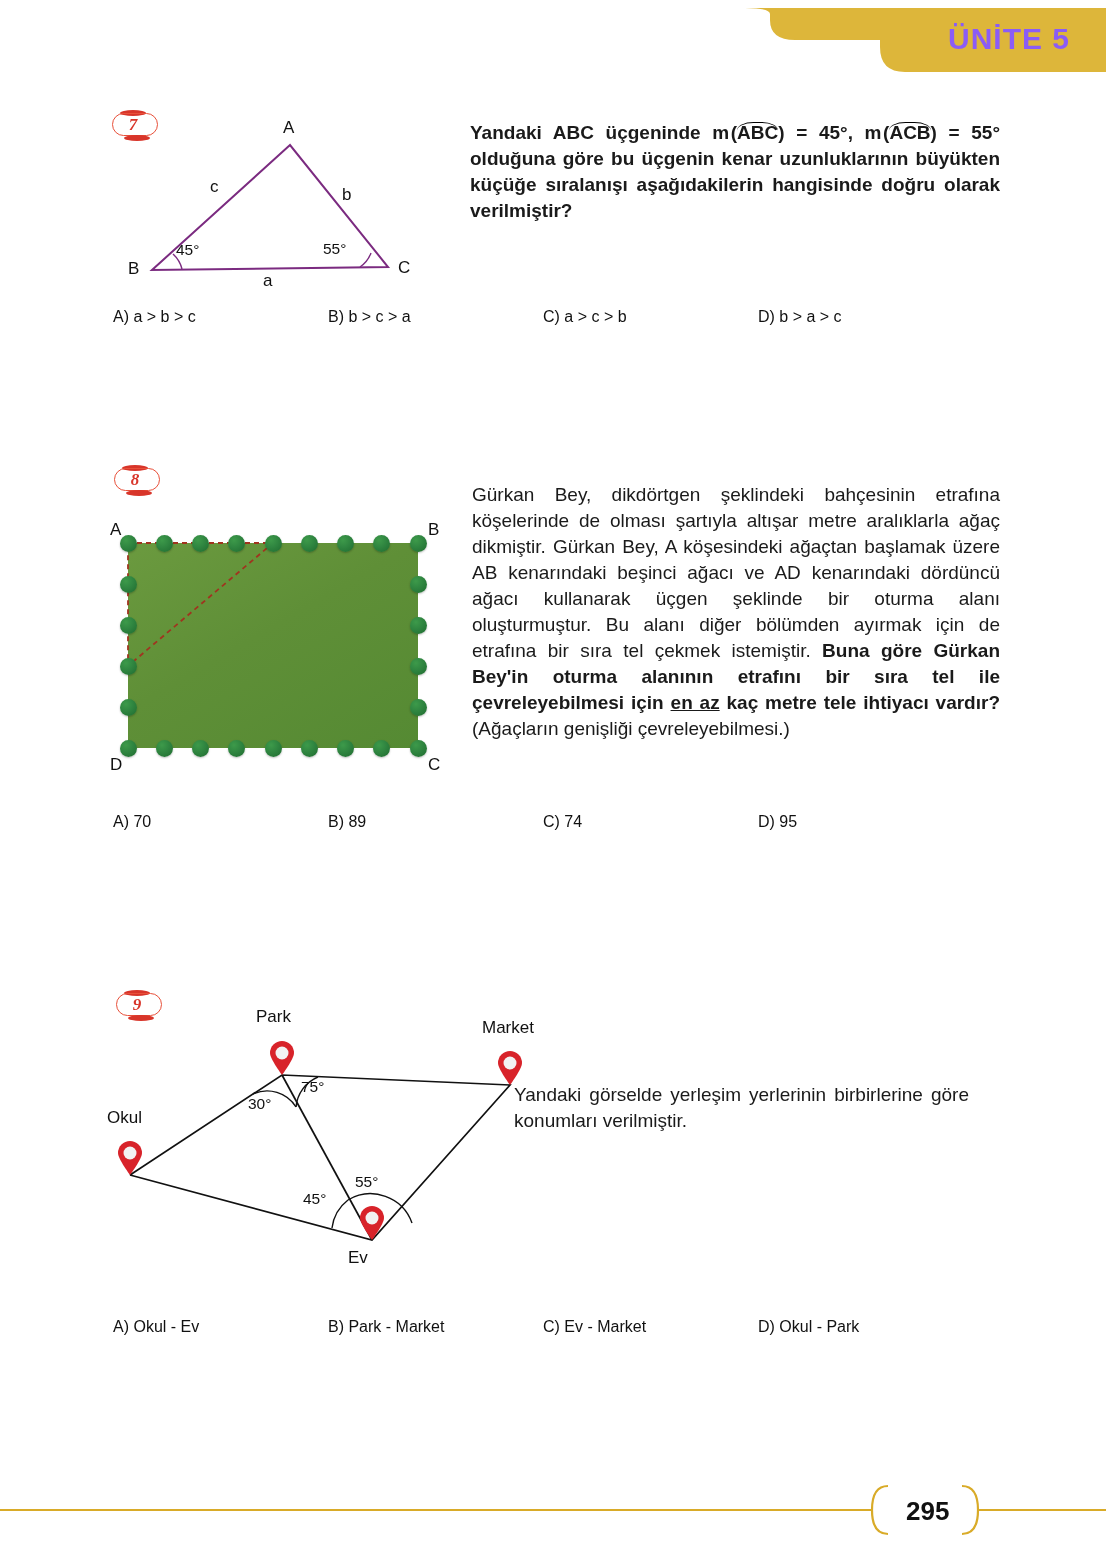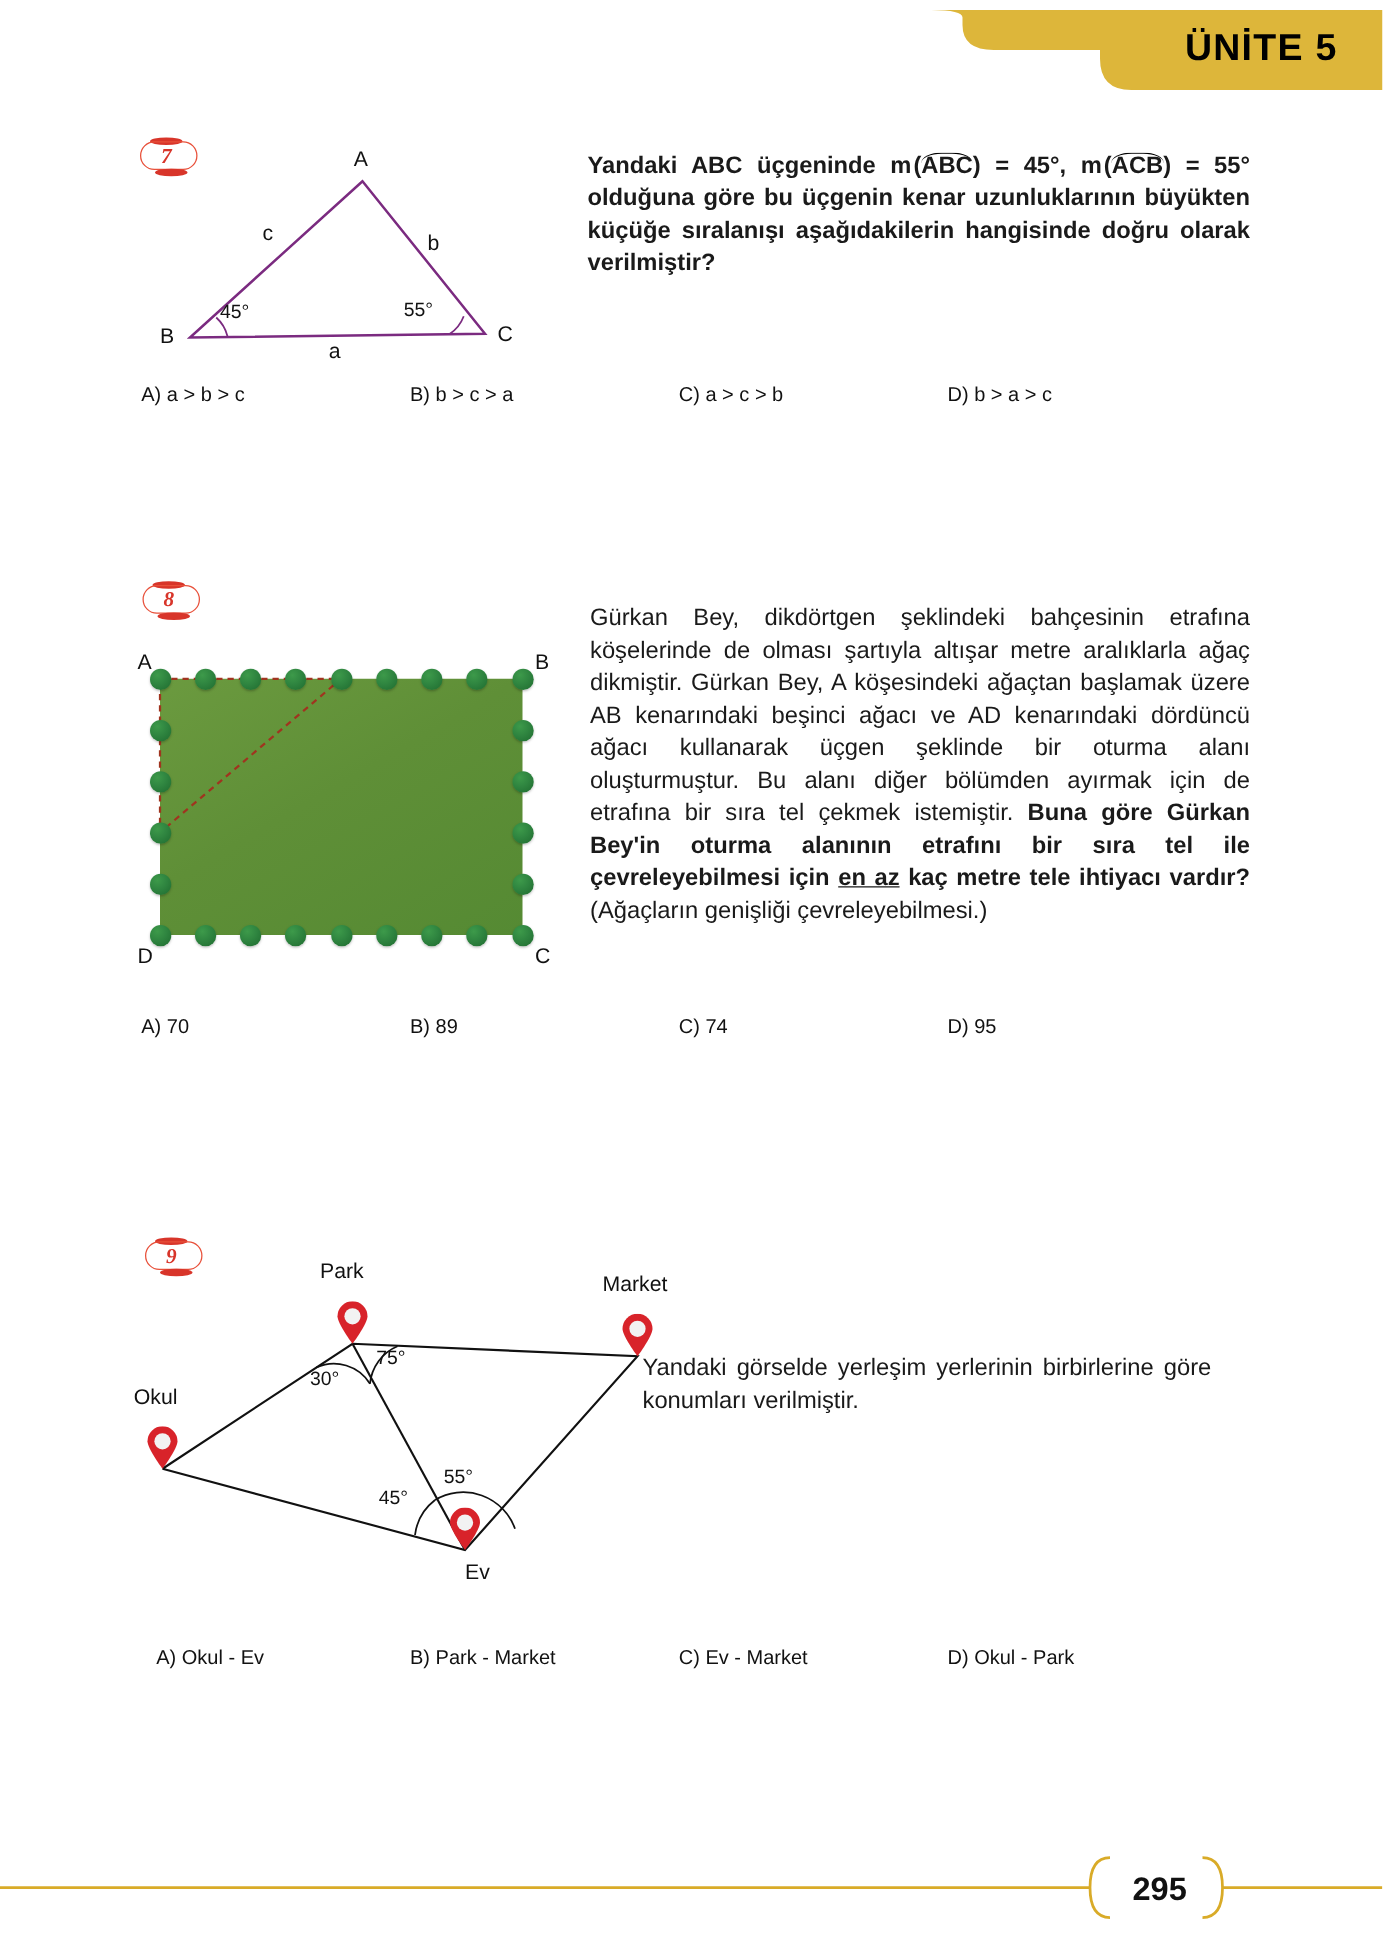--- a/index.html
+++ b/index.html
@@ -20,21 +20,21 @@
     position: absolute;
     top: 0;
     left: 0;
     width: 1106px;
     height: 80px;
   }
   .unit-label {
     position: absolute;
     right: 36px;
     top: 22px;
-    color: #000000;
+    color: #8b5cf6;
     font-size: 30px;
     font-weight: bold;
     letter-spacing: 1px;
     white-space: nowrap;
   }
 
   
   .qbadge {
     position: absolute;
     width: 56px;
@@ -306,34 +306,34 @@
   <div class="pin" style="left:272px; top:240px;">
     <svg width="26" height="34" viewBox="0 0 26 34">
       <path d="M13 34 C13 34 1 18 1 12 A12 12 0 1 1 25 12 C25 18 13 34 13 34 Z" fill="#d8232a"></path>
       <circle cx="13" cy="12" r="6.5" fill="#f2f2f2"></circle>
     </svg>
   </div>
 
   <div class="lbl" style="left:156px; top:7px;">Park</div>
   <div class="lbl" style="left:382px; top:18px;">Market</div>
   <div class="lbl" style="left:7px;   top:108px;">Okul</div>
-  <div class="lbl" style="left:272px; top:248px;text-align:right;">Ev</div>
+  <div class="lbl" style="left:248px; top:248px;text-align:right;">Ev</div>
 
   <div class="lbl small" style="left:148px; top:95px;">30°</div>
   <div class="lbl small" style="left:201px; top:78px;">75°</div>
   <div class="lbl small" style="left:203px; top:190px;">45°</div>
   <div class="lbl small" style="left:255px; top:173px;">55°</div>
 </div>
 
 <div class="qtext" style="left:514px; top:1082px; width:455px;">
   <span>Yandaki görselde yerleşim yerlerinin birbirlerine göre konumları verilmiştir.</span><br>
 </div>
 
 <div class="options" style="left:113px; top:1318px; width:840px; height:24px;">
-  <div class="opt" style="left:12px;">A) Okul - Ev</div>
+  <div class="opt" style="left:0px;">A) Okul - Ev</div>
   <div class="opt" style="left:215px;">B) Park - Market</div>
   <div class="opt" style="left:430px;">C) Ev - Market</div>
   <div class="opt" style="left:645px;">D) Okul - Park</div>
 </div>
 
 <div class="footer">
   <svg width="1106" height="90" viewBox="0 0 1106 90">
     <line x1="0" y1="40" x2="872" y2="40" stroke="#d9ab28" stroke-width="2.2"></line>
     <path d="M 888 16 Q 872 16 872 40 Q 872 64 888 64" fill="none" stroke="#d9ab28" stroke-width="2.2"></path>
     <path d="M 962 16 Q 978 16 978 40 Q 978 64 962 64" fill="none" stroke="#d9ab28" stroke-width="2.2"></path>

